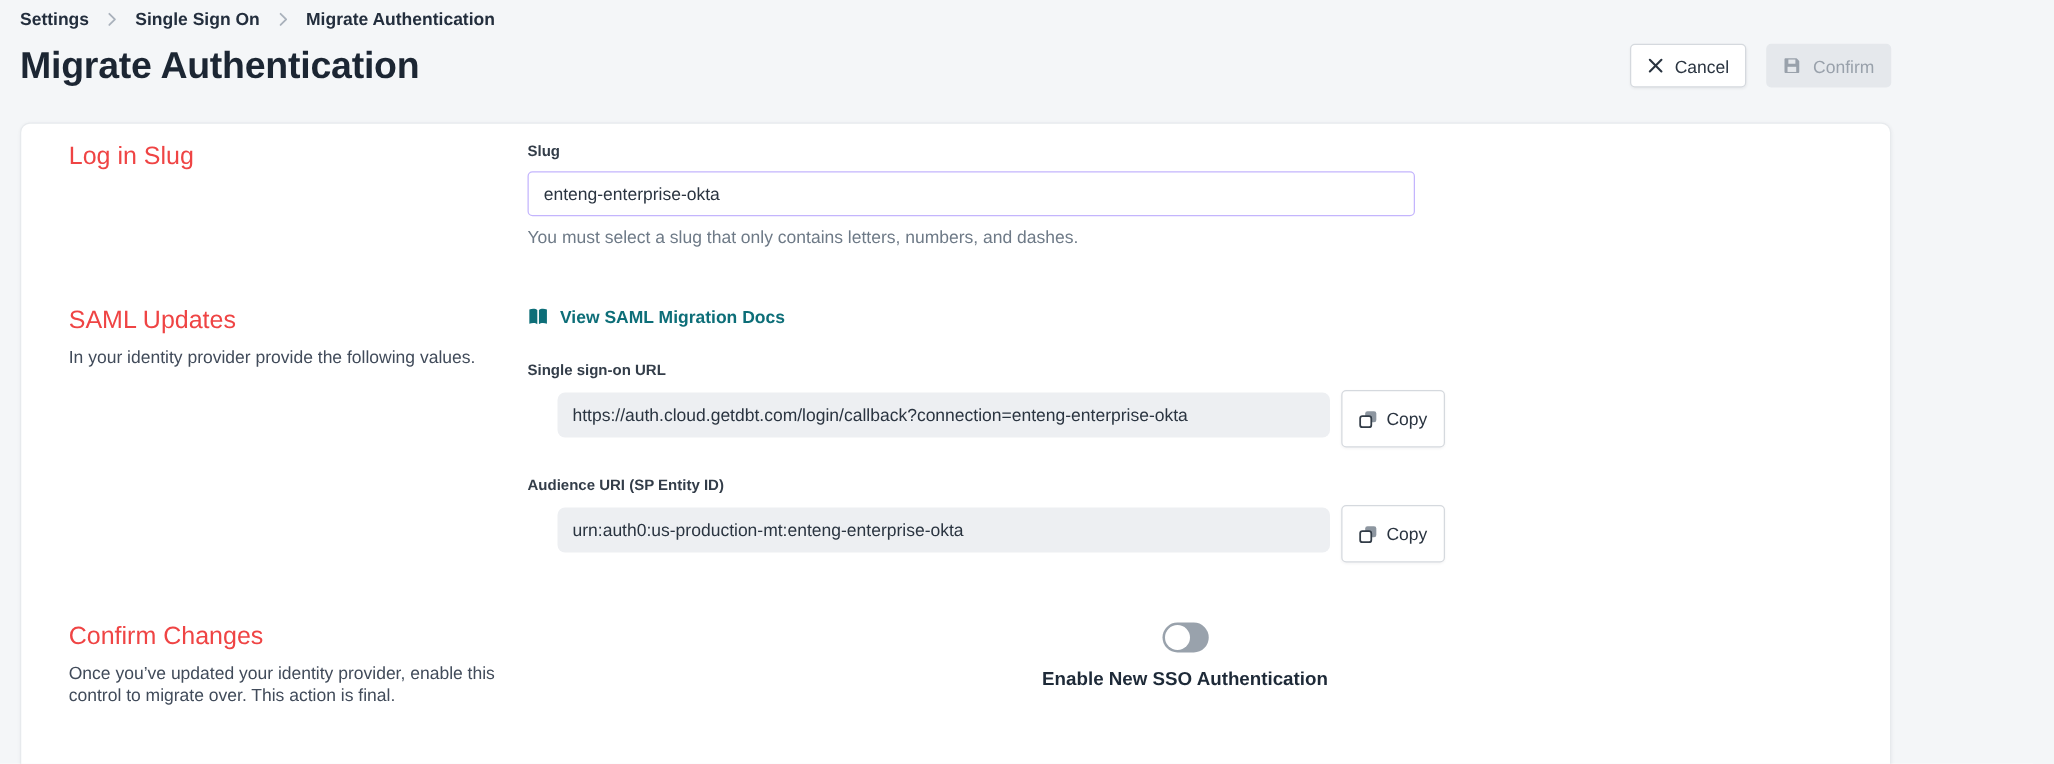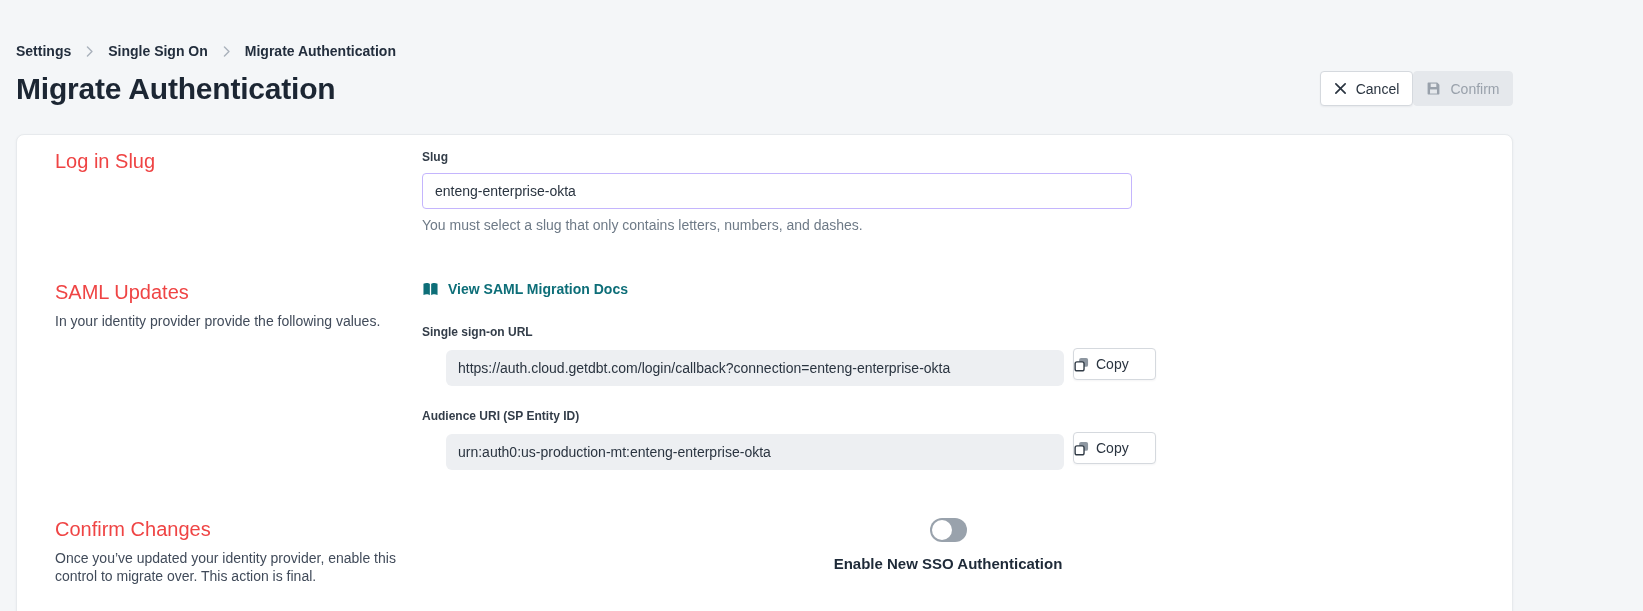--- a/index.html
+++ b/index.html
@@ -13,39 +13,38 @@
 
   
   .breadcrumb {
     padding-top: 7px;
     display: flex;
     align-items: center;
     gap: 12px;
     font-size: 14px;
     font-weight: 600;
     color: #232e3d;
-    margin-top: 36px;
   }
   .crumb { cursor: pointer; }
   .crumb-sep { display: inline-flex; align-items: center; color: #aab2bc; }
 
   
   .header-row {
     margin-top: 12px;
     display: flex;
     justify-content: space-between;
     align-items: center;
   }
   .page-title {
     font-size: 30px;
     font-weight: 700;
     color: #1c2633;
     letter-spacing: -0.2px;
   }
-  .actions { display: flex; gap: 0; align-items: center; }
+  .actions { display: flex; gap: 16px; align-items: center; }
   .btn {
     height: 35px;
     display: inline-flex;
     align-items: center;
     justify-content: center;
     gap: 9px;
     font-family: "Liberation Sans", sans-serif;
     font-size: 14px;
     border-radius: 4px;
     cursor: pointer;
@@ -137,26 +136,27 @@
     display: flex;
     align-items: center;
     padding: 0 12px;
     font-size: 14px;
     color: #2a3440;
     margin-top: 2px;
   }
   .btn-copy {
     margin-left: 9px;
     width: 83px;
-    height: 32px;
+    height: 46px;
     background: #ffffff;
     border: 1px solid #d5d9de;
     border-radius: 4px;
     display: inline-flex;
     align-items: center;
+    justify-content: center;
     gap: 7px;
     font-size: 14px;
     color: #2a3440;
     cursor: pointer;
     box-shadow: 0 1px 2px rgba(30,40,55,0.05);
   }
   .audience-block { margin-top: 23px; }
 
   .toggle-row { display: flex; align-items: center; gap: 13px; flex-direction: column; }
   .toggle {

